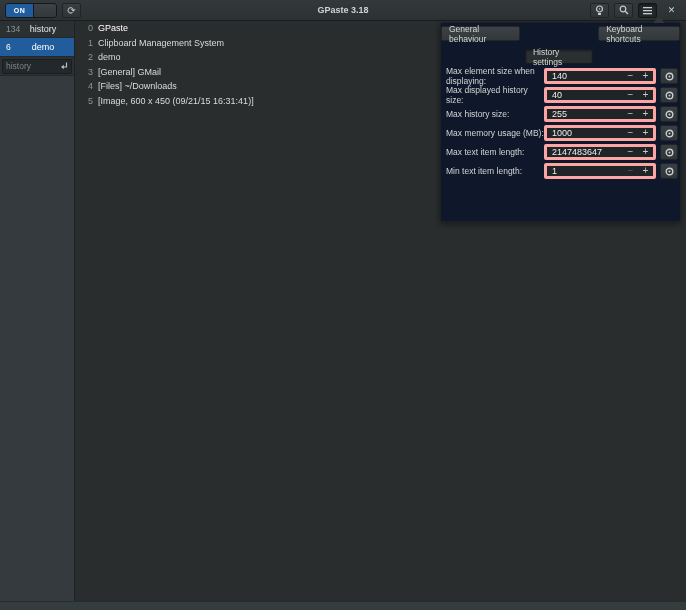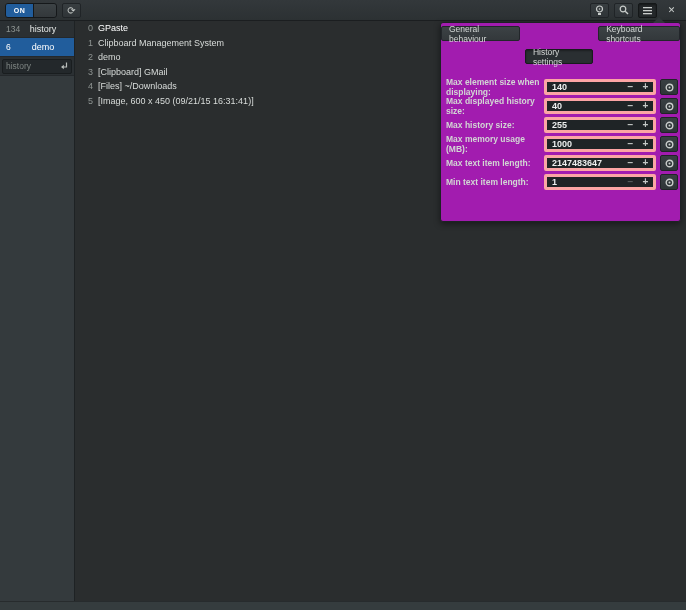--- a/index.html
+++ b/index.html
@@ -48,32 +48,32 @@
   .clip-row .idx{ color:#8f9593; margin-right:5px; }
   .clip-row .txt{ color:#d8dcda; }
   .clip-row.first .txt{ color:#ffffff; font-weight:normal; }
 
   
   .bottom-strip{ position:absolute; left:0; bottom:0; width:100%; height:9px;
     background:#353c3e; border-top:1px solid #272b2d; }
 
   
   .popover{ position:absolute; left:440px; top:22px; width:241px; height:200px;
-    background:#a21caf; border:1px solid #1d2124; border-radius:3px;
+    background:#0f172a; border:1px solid #1d2124; border-radius:3px;
     box-shadow:0 2px 6px rgba(0,0,0,.45); }
   .popover .notch{ position:absolute; top:-6px; left:212px; width:0; height:0;
     border-left:6px solid transparent; border-right:6px solid transparent;
     border-bottom:6px solid #31373a; }
   .tabs{ display:flex; justify-content:center; gap:5px; margin-top:3px; }
   .tab-btn{ height:15px; padding:0 7px; font-size:8.5px; color:#d3d7d5;
     background:linear-gradient(#3c4245,#33383b); border:1px solid #22262a; border-radius:2px;
     display:flex; align-items:center; cursor:pointer; }
   .tab-btn.active{ background:#2a2f32; border-color:#171b1d;
     box-shadow:inset 0 1px 2px rgba(0,0,0,.35);margin-top:23px; }
-  .settings{ margin-top:15px;font-weight:bold; }
+  .settings{ margin-top:4px; }
   .set-row{ height:16px; margin-bottom:3px; display:flex; align-items:center;
     padding:0 2px 0 5px; }
   .set-row .slabel{ flex:1; font-size:8.5px; color:#d2d6d4; }
   .spin{ width:112px; height:16px; background:#1f2426; border:3px solid #fca5a5;
     border-radius:2px; display:flex; align-items:center; }
   .spin .val{ flex:1; padding-left:5px; color:#eceeed; }
   .spin .sbtn{ width:15px; text-align:center; color:#c4c8c6; font-size:10px; cursor:pointer;
     line-height:14px;}
   .spin .sbtn.disabled{ color:#565c5e; cursor:default; }
   .reset-btn{ width:18px; height:16px; margin-left:4px;
@@ -87,20 +87,21 @@
 
   <div class="headerbar">
     <div class="gtk-switch">
       <div class="half-on">ON</div>
       <div class="knob"></div>
     </div>
     <div class="hbtn">
       <span>⟳</span>
     </div>
 
+    <div class="win-title">GPaste 3.18</div>
 
     <div class="header-right">
       <div class="hbtn">
         <svg class="icon-svg" width="9" height="11" viewBox="0 0 9 11">
           <circle cx="4.5" cy="4" r="3" fill="none" stroke="#c9cdcb" stroke-width="1.2"></circle>
           <circle cx="4.5" cy="4" r="0.8" fill="#c9cdcb"></circle>
           <rect x="3" y="8" width="3" height="2" fill="#c9cdcb"></rect>
         </svg>
       </div>
       <div class="hbtn">
@@ -150,21 +151,21 @@
     <div class="clip-row">
       <span class="idx">1</span>
       <span class="txt">Clipboard Management System</span>
     </div>
     <div class="clip-row">
       <span class="idx">2</span>
       <span class="txt">demo</span>
     </div>
     <div class="clip-row">
       <span class="idx">3</span>
-      <span class="txt">[Clipboard] GMail</span>
+      <span class="txt">[General] GMail</span>
     </div>
     <div class="clip-row">
       <span class="idx">4</span>
       <span class="txt">[Files] ~/Downloads</span>
     </div>
     <div class="clip-row">
       <span class="idx">5</span>
       <span class="txt">[Image, 600 x 450 (09/21/15 16:31:41)]</span>
     </div>
   </div>

